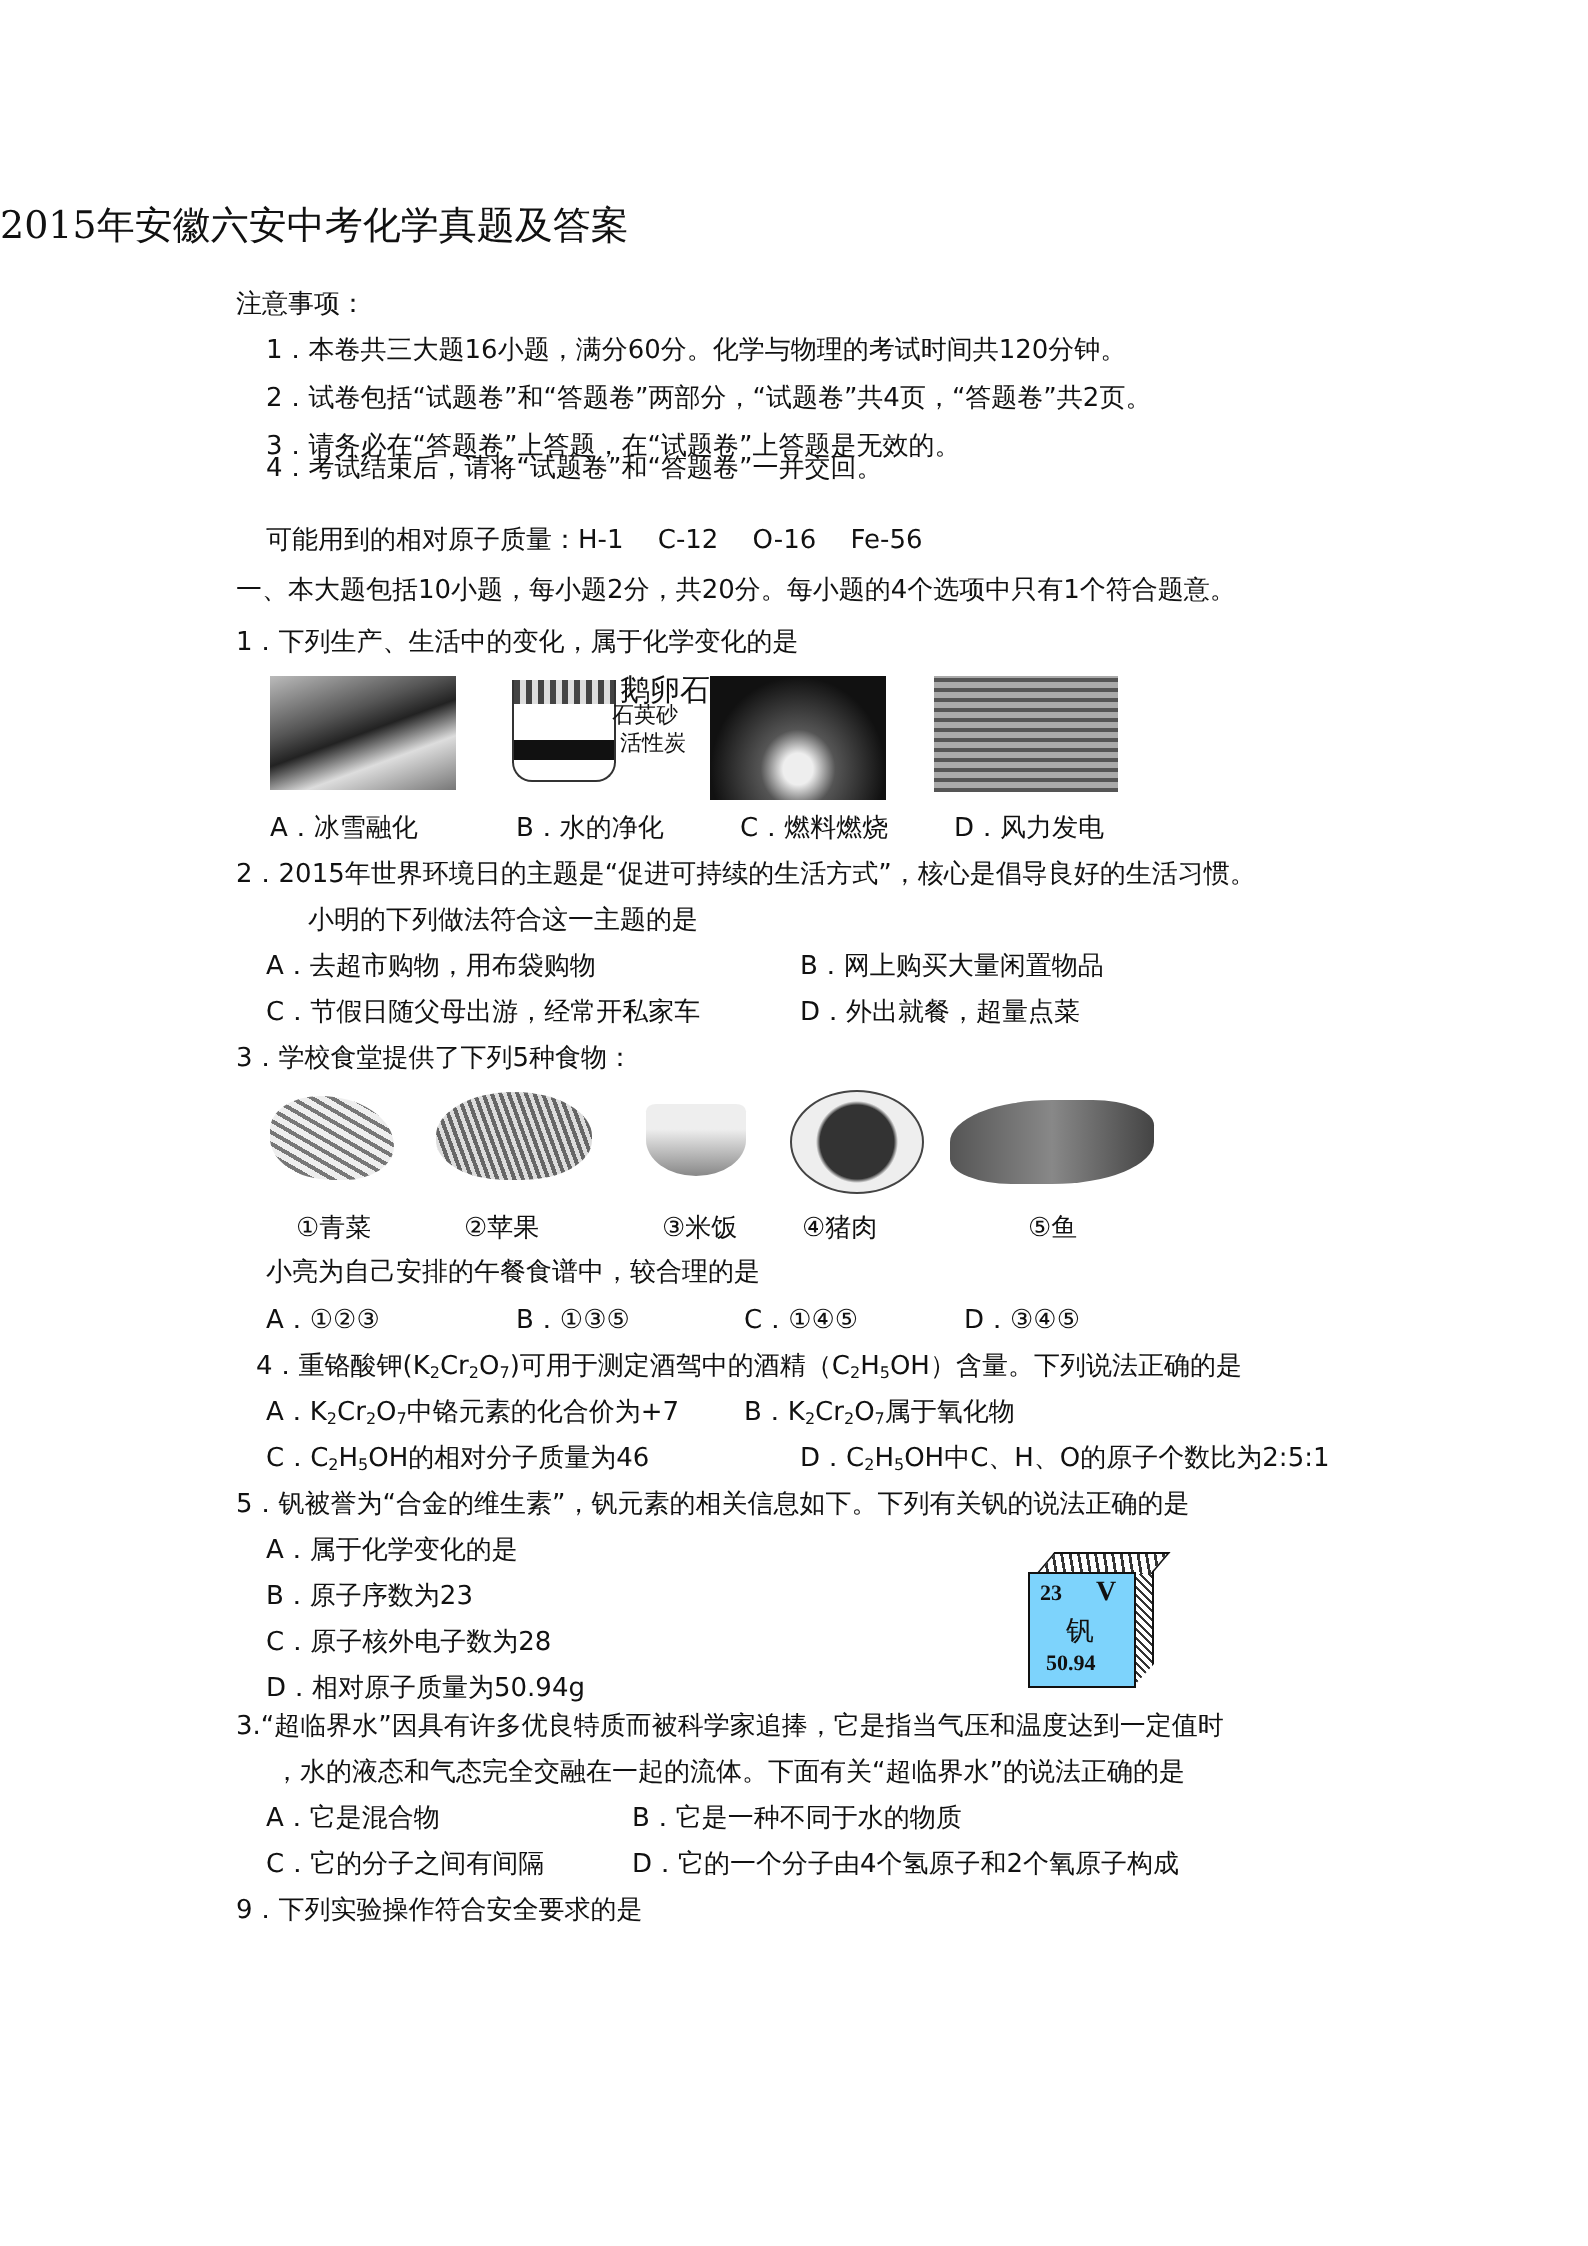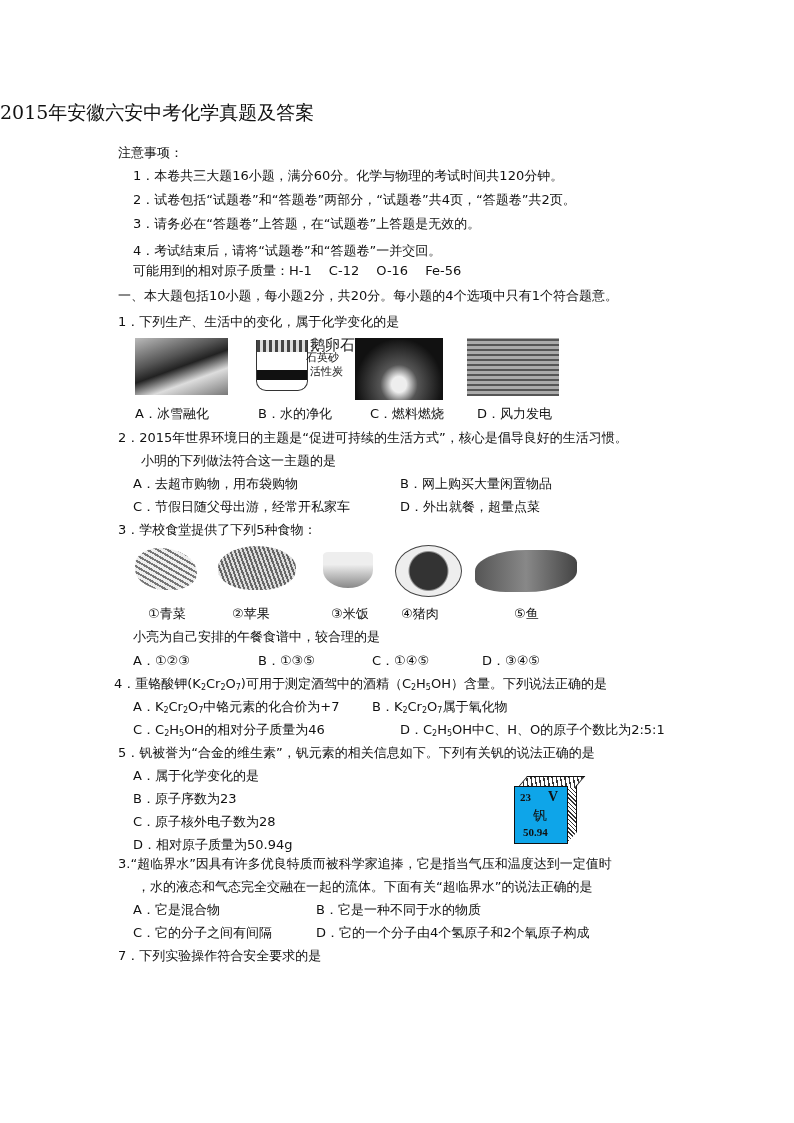--- a/index.html
+++ b/index.html
@@ -5,38 +5,38 @@
   html, body { margin:0; padding:0; background:#ffffff; }
   body { width:794px; height:1123px; position:relative; overflow:hidden;
          font-family:"DejaVu Sans", "Liberation Sans", sans-serif; color:#111; }
   .t { position:absolute; white-space:nowrap; font-size:13px; line-height:16px; }
   .title { position:absolute; left:0; width:794px; top:100px; text-align:left;
            font-family:"DejaVu Serif","Liberation Serif",serif; font-size:19px; font-weight:normal; }
   .pic { position:absolute; background:#fff; overflow:hidden; }
   .cap { position:absolute; font-size:13px; white-space:nowrap; }
   sub { font-size:8px; vertical-align:-2px; }
   .elem-box { position:absolute; left:514px; top:786px; width:52px; height:56px;
-              border:1.5px solid #111; background:#0ea5e9; }
+              border:1.5px solid #111; background:#7dd3fc; }
   .elem-top { position:absolute; left:518px; top:776px; width:56px; height:10px;
               background:repeating-linear-gradient(45deg,#333 0 1px,#fff 1px 3px);
               transform:skewX(-40deg); transform-origin:bottom left; border:1px solid #111; border-bottom:none; }
   .elem-side { position:absolute; left:566px; top:776px; width:10px; height:66px;
                background:repeating-linear-gradient(45deg,#333 0 1px,#fff 1px 3px);
                border:1px solid #111; border-left:none; clip-path:polygon(0 10px,100% 0,100% 56px,0 100%); }
 </style>
 </head>
 <body>
 
 <div class="title">2015年安徽六安中考化学真题及答案</div>
 
 <div class="t" style="left:118px;top:145px">注意事项：</div>
 <div class="t" style="left:133px;top:168px">1．本卷共三大题16小题，满分60分。化学与物理的考试时间共120分钟。</div>
 <div class="t" style="left:133px;top:192px">2．试卷包括“试题卷”和“答题卷”两部分，“试题卷”共4页，“答题卷”共2页。</div>
 <div class="t" style="left:133px;top:216px">3．请务必在“答题卷”上答题，在“试题卷”上答题是无效的。</div>
-<div class="t" style="left:133px;top:243px">4．考试结束后，请将“试题卷”和“答题卷”一并交回。</div>
+<div class="t" style="left:133px;top:227px">4．考试结束后，请将“试题卷”和“答题卷”一并交回。</div>
 <div class="t" style="left:133px;top:263px">可能用到的相对原子质量：H-1　 C-12　 O-16　 Fe-56</div>
 
 <div class="t" style="left:118px;top:288px">一、本大题包括10小题，每小题2分，共20分。每小题的4个选项中只有1个符合题意。</div>
 
 <div class="t" style="left:118px;top:314px">1．下列生产、生活中的变化，属于化学变化的是</div>
 <div class="pic" style="left:135px;top:338px;width:93px;height:57px;background:linear-gradient(160deg,#bbb 0%,#555 35%,#222 50%,#ddd 70%,#777 100%)"></div>
 <div class="pic" style="left:256px;top:340px;width:50px;height:50px;border:1px solid #333;border-top:none;border-radius:0 0 10px 10px">
   <div style="height:12px;background:repeating-linear-gradient(90deg,#444 0 3px,#ddd 3px 6px)"></div>
   <div style="height:18px;background:#fff"></div>
   <div style="height:10px;background:#111"></div>
@@ -45,21 +45,21 @@
 <div class="cap" style="left:306px;top:350px;font-size:11px">石英砂</div>
 <div class="cap" style="left:310px;top:364px;font-size:11px">活性炭</div>
 <div class="pic" style="left:355px;top:338px;width:88px;height:62px;background:radial-gradient(ellipse at 50% 75%,#eee 0 12%,#555 30%,#111 70%)"></div>
 <div class="pic" style="left:467px;top:338px;width:92px;height:58px;background:repeating-linear-gradient(0deg,#555 0 2px,#aaa 2px 5px)"></div>
 <div class="cap" style="left:135px;top:405px">A．冰雪融化</div>
 <div class="cap" style="left:258px;top:405px">B．水的净化</div>
 <div class="cap" style="left:370px;top:405px">C．燃料燃烧</div>
 <div class="cap" style="left:477px;top:405px">D．风力发电</div>
 
 <div class="t" style="left:118px;top:430px">2．2015年世界环境日的主题是“促进可持续的生活方式”，核心是倡导良好的生活习惯。</div>
-<div class="t" style="left:141px;top:453px">小明的下列做法符合这一主题的是</div>
+<div class="t" style="left:154px;top:453px">小明的下列做法符合这一主题的是</div>
 <div class="t" style="left:133px;top:476px">A．去超市购物，用布袋购物</div>
 <div class="t" style="left:400px;top:476px">B．网上购买大量闲置物品</div>
 <div class="t" style="left:133px;top:499px">C．节假日随父母出游，经常开私家车</div>
 <div class="t" style="left:400px;top:499px">D．外出就餐，超量点菜</div>
 
 <div class="t" style="left:118px;top:522px">3．学校食堂提供了下列5种食物：</div>
 <div class="pic" style="left:135px;top:548px;width:62px;height:42px;border-radius:40% 60% 40% 50%;background:repeating-linear-gradient(30deg,#777 0 2px,#eee 2px 5px)"></div>
 <div class="pic" style="left:218px;top:546px;width:78px;height:44px;border-radius:50% 50% 45% 45%;background:repeating-linear-gradient(70deg,#666 0 2px,#ddd 2px 4px)"></div>
 <div class="pic" style="left:323px;top:552px;width:50px;height:36px;border-radius:10% 10% 50% 50%;background:linear-gradient(#eee 0 35%,#888 100%)"></div>
 <div class="pic" style="left:395px;top:545px;width:65px;height:50px;border-radius:50%;border:1px solid #444;background:radial-gradient(circle,#333 0 45%,#eee 50%)"></div>
@@ -68,21 +68,21 @@
 <div class="cap" style="left:232px;top:605px">②苹果</div>
 <div class="cap" style="left:331px;top:605px">③米饭</div>
 <div class="cap" style="left:401px;top:605px">④猪肉</div>
 <div class="cap" style="left:514px;top:605px">⑤鱼</div>
 <div class="t" style="left:133px;top:629px">小亮为自己安排的午餐食谱中，较合理的是</div>
 <div class="t" style="left:133px;top:653px">A．①②③</div>
 <div class="t" style="left:258px;top:653px">B．①③⑤</div>
 <div class="t" style="left:372px;top:653px">C．①④⑤</div>
 <div class="t" style="left:482px;top:653px">D．③④⑤</div>
 
-<div class="t" style="left:114px;top:676px"><span>4．重铬酸钾(K</span><sub>2</sub>Cr<sub>2</sub>O<sub>7</sub>)<span>可用于测定酒驾中的酒精（C</span><sub>2</sub>H<sub>5</sub>OH）<span>含量。下列说法正确的是</span></div>
+<div class="t" style="left:128px;top:676px"><span>4．重铬酸钾(K</span><sub>2</sub>Cr<sub>2</sub>O<sub>7</sub>)<span>可用于测定酒驾中的酒精（C</span><sub>2</sub>H<sub>5</sub>OH）<span>含量。下列说法正确的是</span></div>
 <div class="t" style="left:133px;top:699px">A．K<sub>2</sub>Cr<sub>2</sub>O<sub>7</sub><span>中铬元素的化合价为+7</span></div>
 <div class="t" style="left:372px;top:699px">B．K<sub>2</sub>Cr<sub>2</sub>O<sub>7</sub><span>属于氧化物</span></div>
 <div class="t" style="left:133px;top:722px">C．C<sub>2</sub>H<sub>5</sub>OH<span>的相对分子质量为46</span></div>
 <div class="t" style="left:400px;top:722px">D．C<sub>2</sub>H<sub>5</sub>OH<span>中C、H、O的原子个数比为2:5:1</span></div>
 
 <div class="t" style="left:118px;top:745px">5．钒被誉为“合金的维生素”，钒元素的相关信息如下。下列有关钒的说法正确的是</div>
 <div class="t" style="left:133px;top:768px">A．属于化学变化的是</div>
 <div class="t" style="left:133px;top:791px">B．原子序数为23</div>
 <div class="t" style="left:133px;top:814px">C．原子核外电子数为28</div>
 <div class="t" style="left:133px;top:837px">D．相对原子质量为50.94g</div>
@@ -96,13 +96,13 @@
   <span style="position:absolute;left:8px;top:39px;font-size:11px;font-weight:bold;font-family:'Liberation Serif',serif">50.94</span>
 </div>
 
 <div class="t" style="left:118px;top:856px">3.“超临界水”因具有许多优良特质而被科学家追捧，它是指当气压和温度达到一定值时</div>
 <div class="t" style="left:137px;top:879px">，水的液态和气态完全交融在一起的流体。下面有关“超临界水”的说法正确的是</div>
 <div class="t" style="left:133px;top:902px">A．它是混合物</div>
 <div class="t" style="left:316px;top:902px">B．它是一种不同于水的物质</div>
 <div class="t" style="left:133px;top:925px">C．它的分子之间有间隔</div>
 <div class="t" style="left:316px;top:925px">D．它的一个分子由4个氢原子和2个氧原子构成</div>
 
-<div class="t" style="left:118px;top:948px">7．下列实验操作符合安全要求的是</div>
+<div class="t" style="left:118px;top:948px">9．下列实验操作符合安全要求的是</div>
 
 </body></html>

